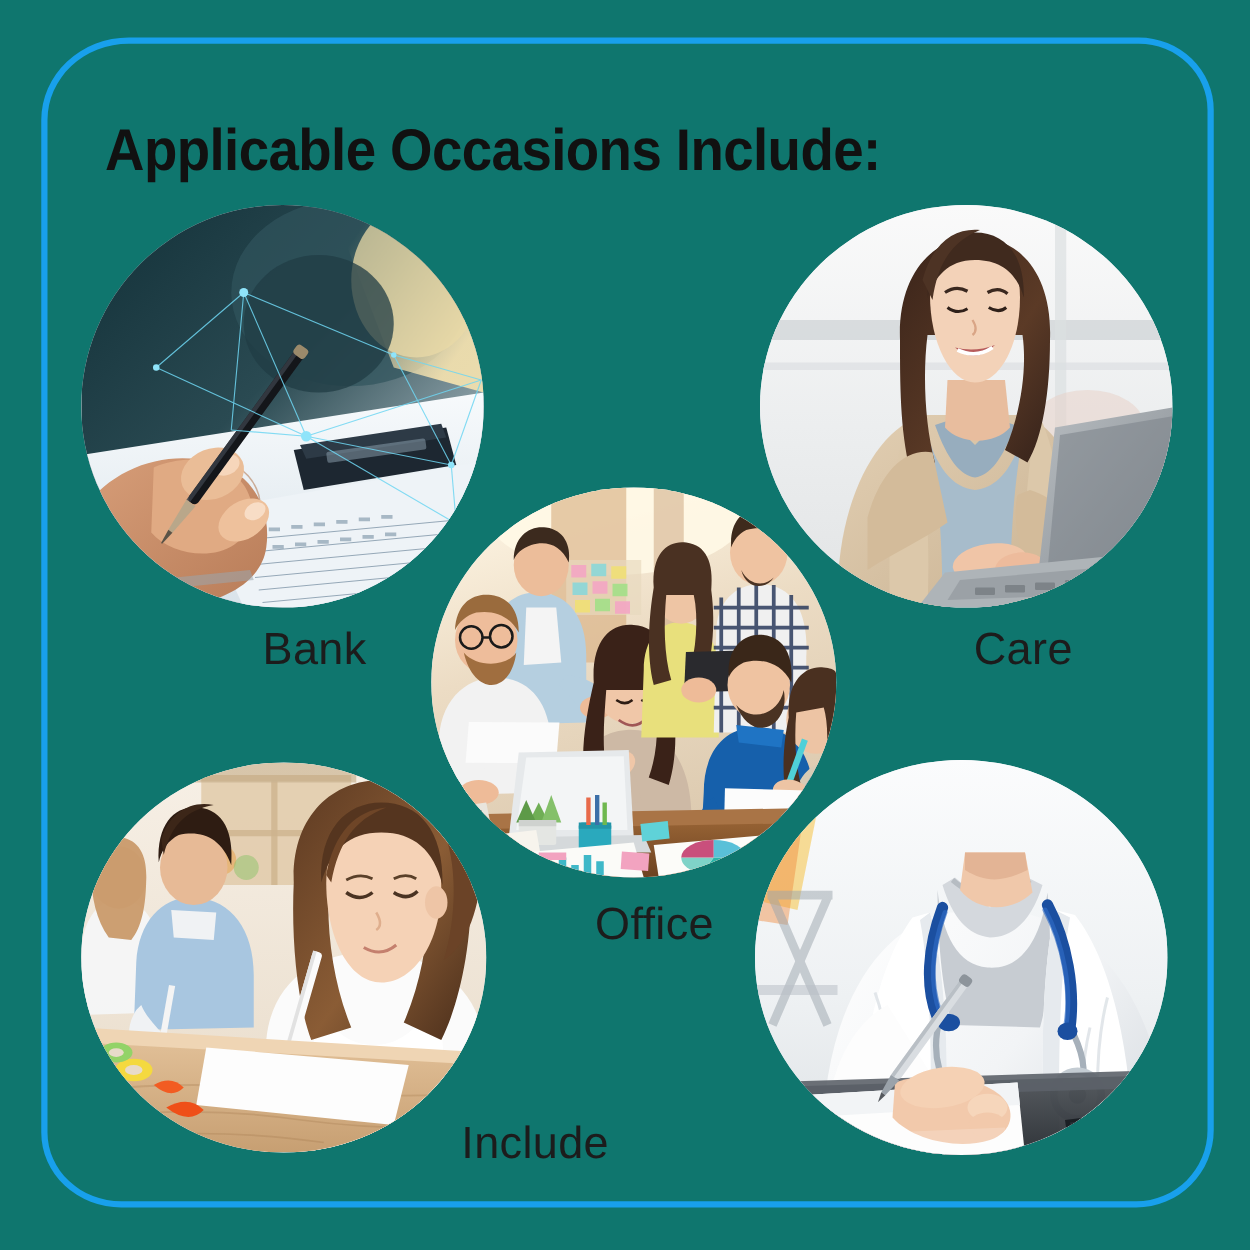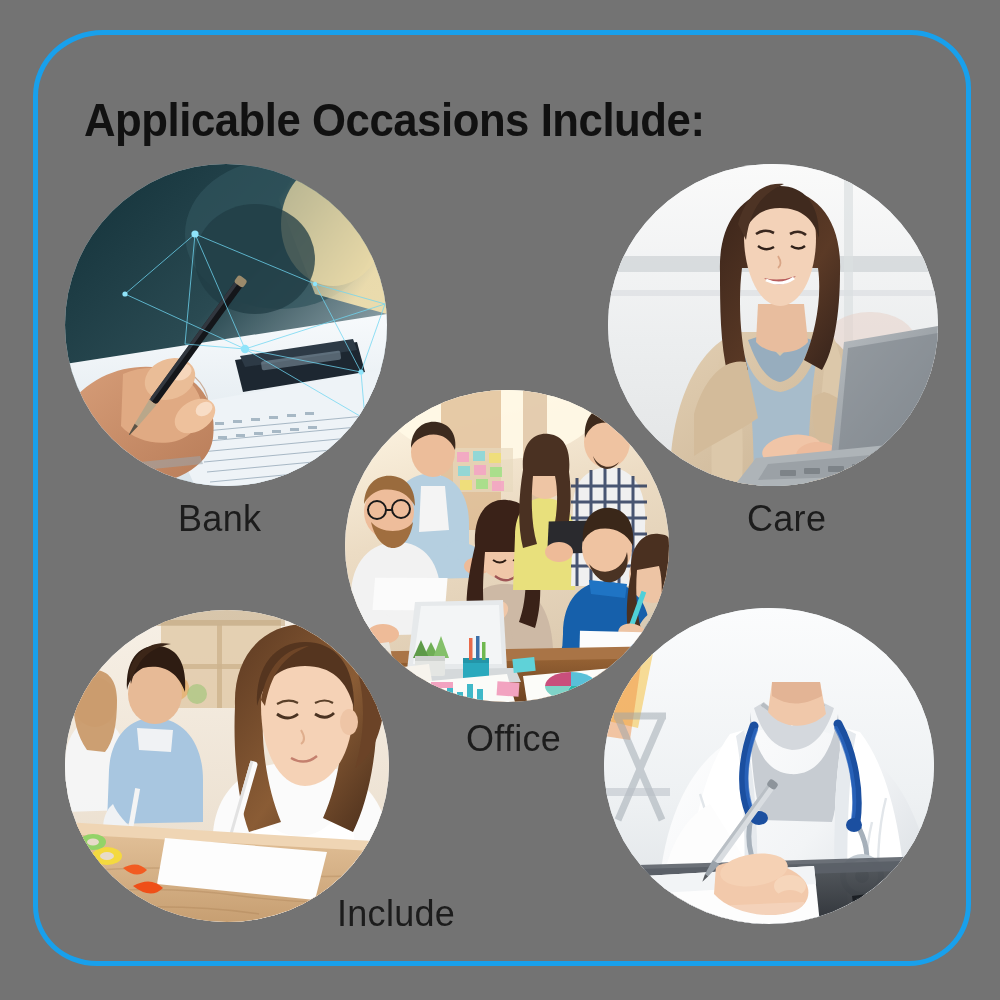--- a/index.html
+++ b/index.html
@@ -2,21 +2,21 @@
 <html><head>
 <meta charset="utf-8">
 <style>
   html,body{margin:0;padding:0;}
   body{
     width:1000px;height:1000px;
     background:#ffffff;
     font-family:"Liberation Sans", sans-serif;
     overflow:hidden;
   }
-  #stage{position:relative;width:1000px;height:1000px;background:#737373;overflow:hidden;}
+  #stage{position:relative;width:1000px;height:1000px;background:#0f766e;overflow:hidden;}
 
   
   .frame{
     position:absolute;left:33px;top:30px;width:938px;height:936px;
     border:5px solid #18a0ec;
     border-radius:70px 60px 62px 64px / 66px 58px 62px 60px;
     box-sizing:border-box;
     pointer-events:none;
   }
 
@@ -41,32 +41,33 @@
   }
   .circle svg{display:block;width:100%;height:100%;}
 
   
   .label{
     position:absolute;
     font-size:36px;
     color:#1c1c1c;
     white-space:nowrap;
     letter-spacing:0.3px;
+    margin-left:32px;
   }
 
   
   #c-bank   {left:65px; top:164px; width:322px;height:322px;}
   #c-home   {left:608px;top:164px; width:330px;height:322px;}
   #c-office {left:345px;top:390px; width:324px;height:312px;}
   #c-school {left:65px; top:610px; width:324px;height:312px;}
   #c-health {left:604px;top:608px; width:330px;height:316px;}
 
   #l-bank   {left:178px;top:498px;}
   #l-home   {left:747px;top:498px;}
-  #l-office {left:466px;top:718px;}
+  #l-office {left:444px;top:718px;}
   #l-school {left:337px;top:893px;}
   #l-health {left:503px;top:893px;}
 </style>
 </head>
 <body>
 
 <div id="stage">
 
   <div class="frame"></div>
 

